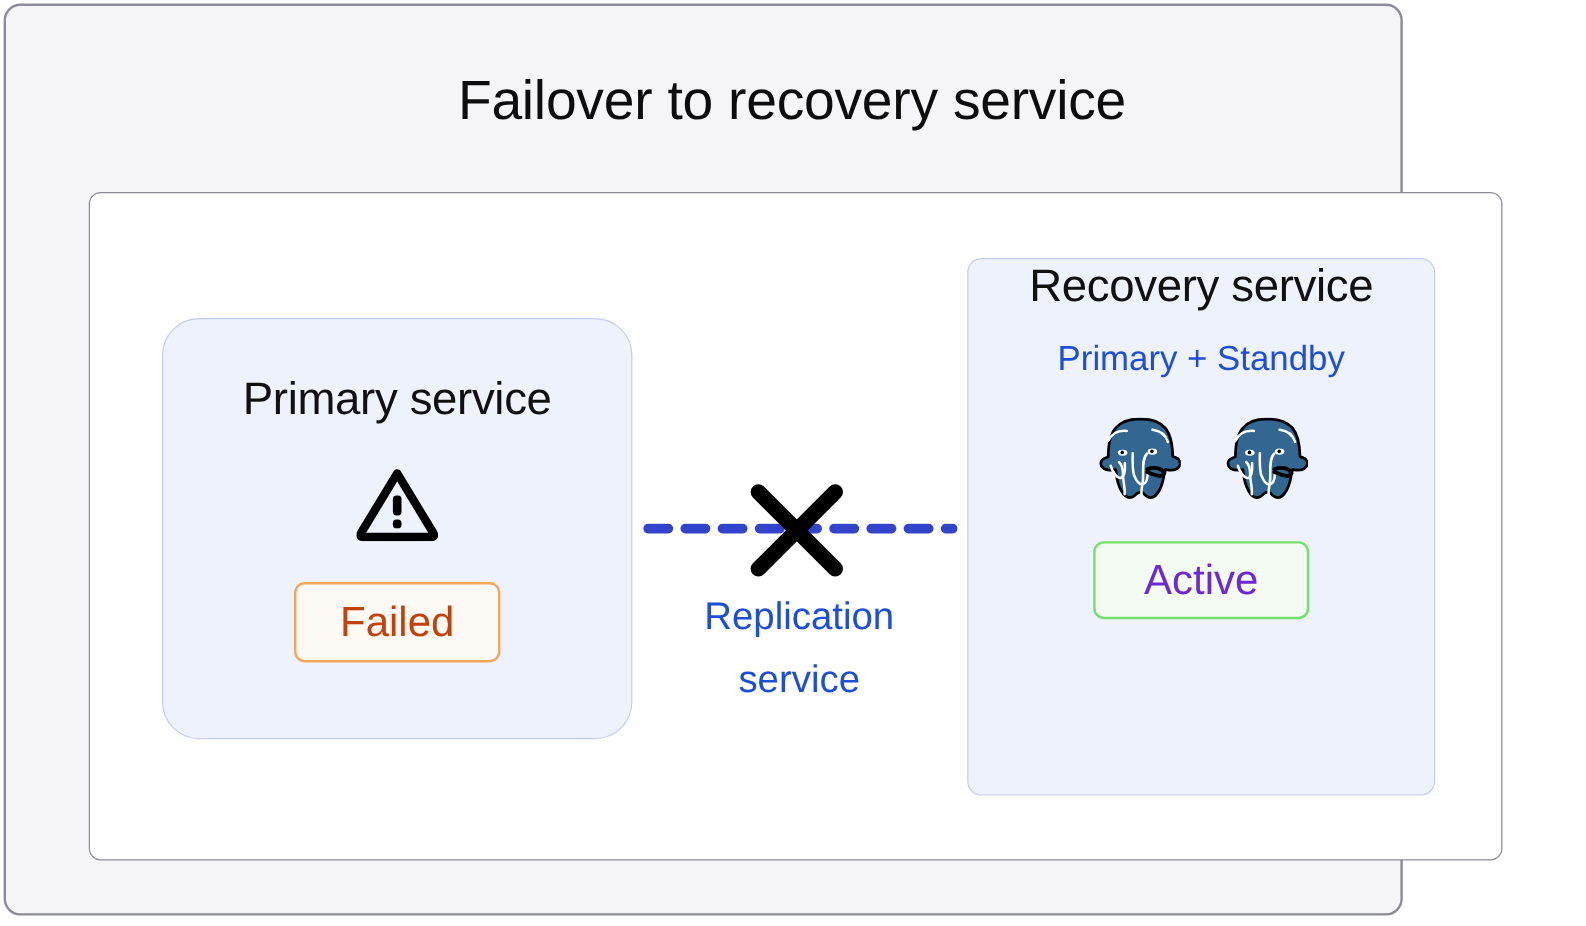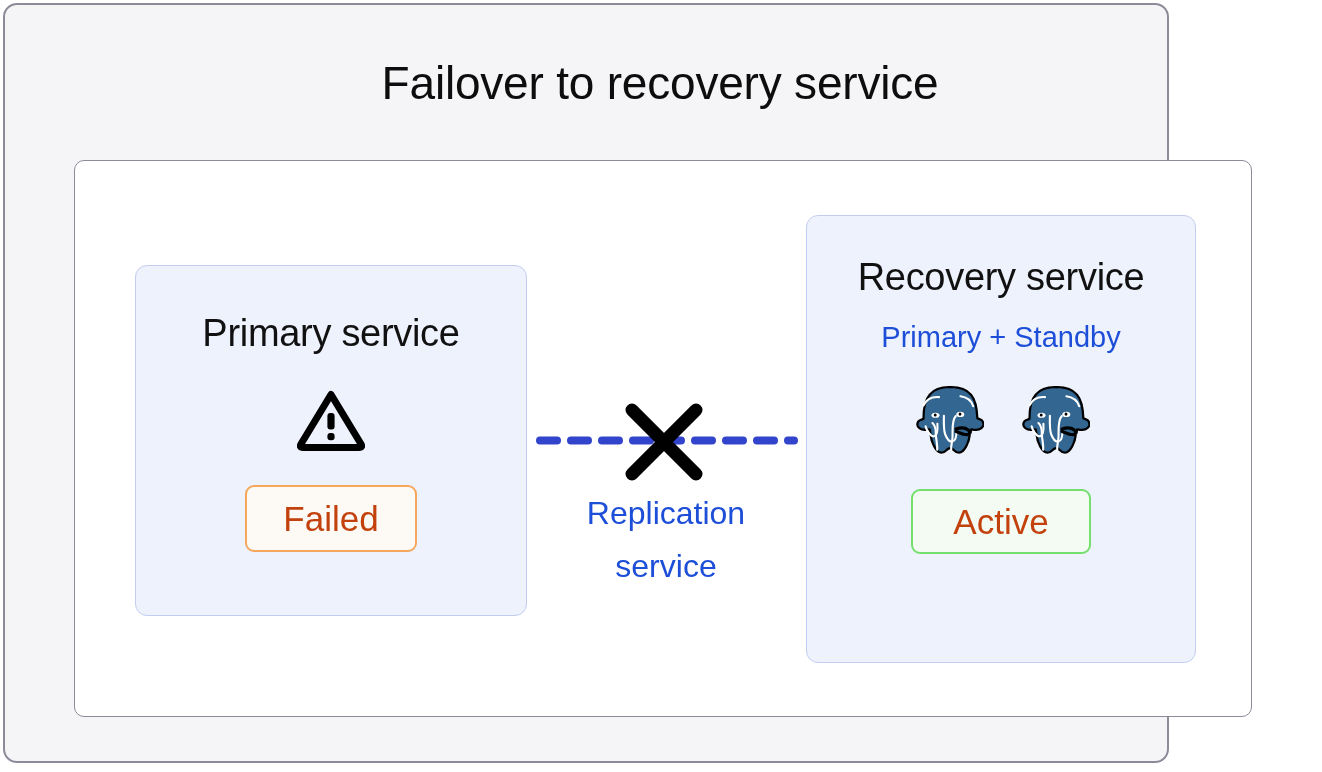--- a/index.html
+++ b/index.html
@@ -64,27 +64,27 @@
     display: flex;
     flex-direction: column;
     align-items: center;
   }
   .card-primary {
     left: 60px;
     top: 104px;
     width: 392px;
     height: 351px;
     padding-top: 44px;
+    border-radius: 31px;
   }
   .card-recovery {
     left: 731px;
     top: 54px;
     width: 390px;
     height: 448px;
-    padding-top: 38px;
   }
 
   .card-title {
     font-size: 38px;
     line-height: 46px;
     color: #111111;
     letter-spacing: -0.3px;
     white-space: nowrap;
   }
   .card-subtitle {
@@ -129,21 +129,21 @@
     background: #fdf9f5;
     border: 2.2px solid #f5a75c;
     color: #c2410c;
     font-size: 35px;
   }
   .badge-active {
     width: 180px;
     height: 65px;
     background: #f4fbf3;
     border: 2.2px solid #74df6d;
-    color: #c2410c;
+    color: #6d28d9;
     font-size: 35px;
     margin-top: 29px;
   }
 
   
   .link-layer {
     position: absolute;
     left: 0;
     top: 0;
     width: 1178px;

